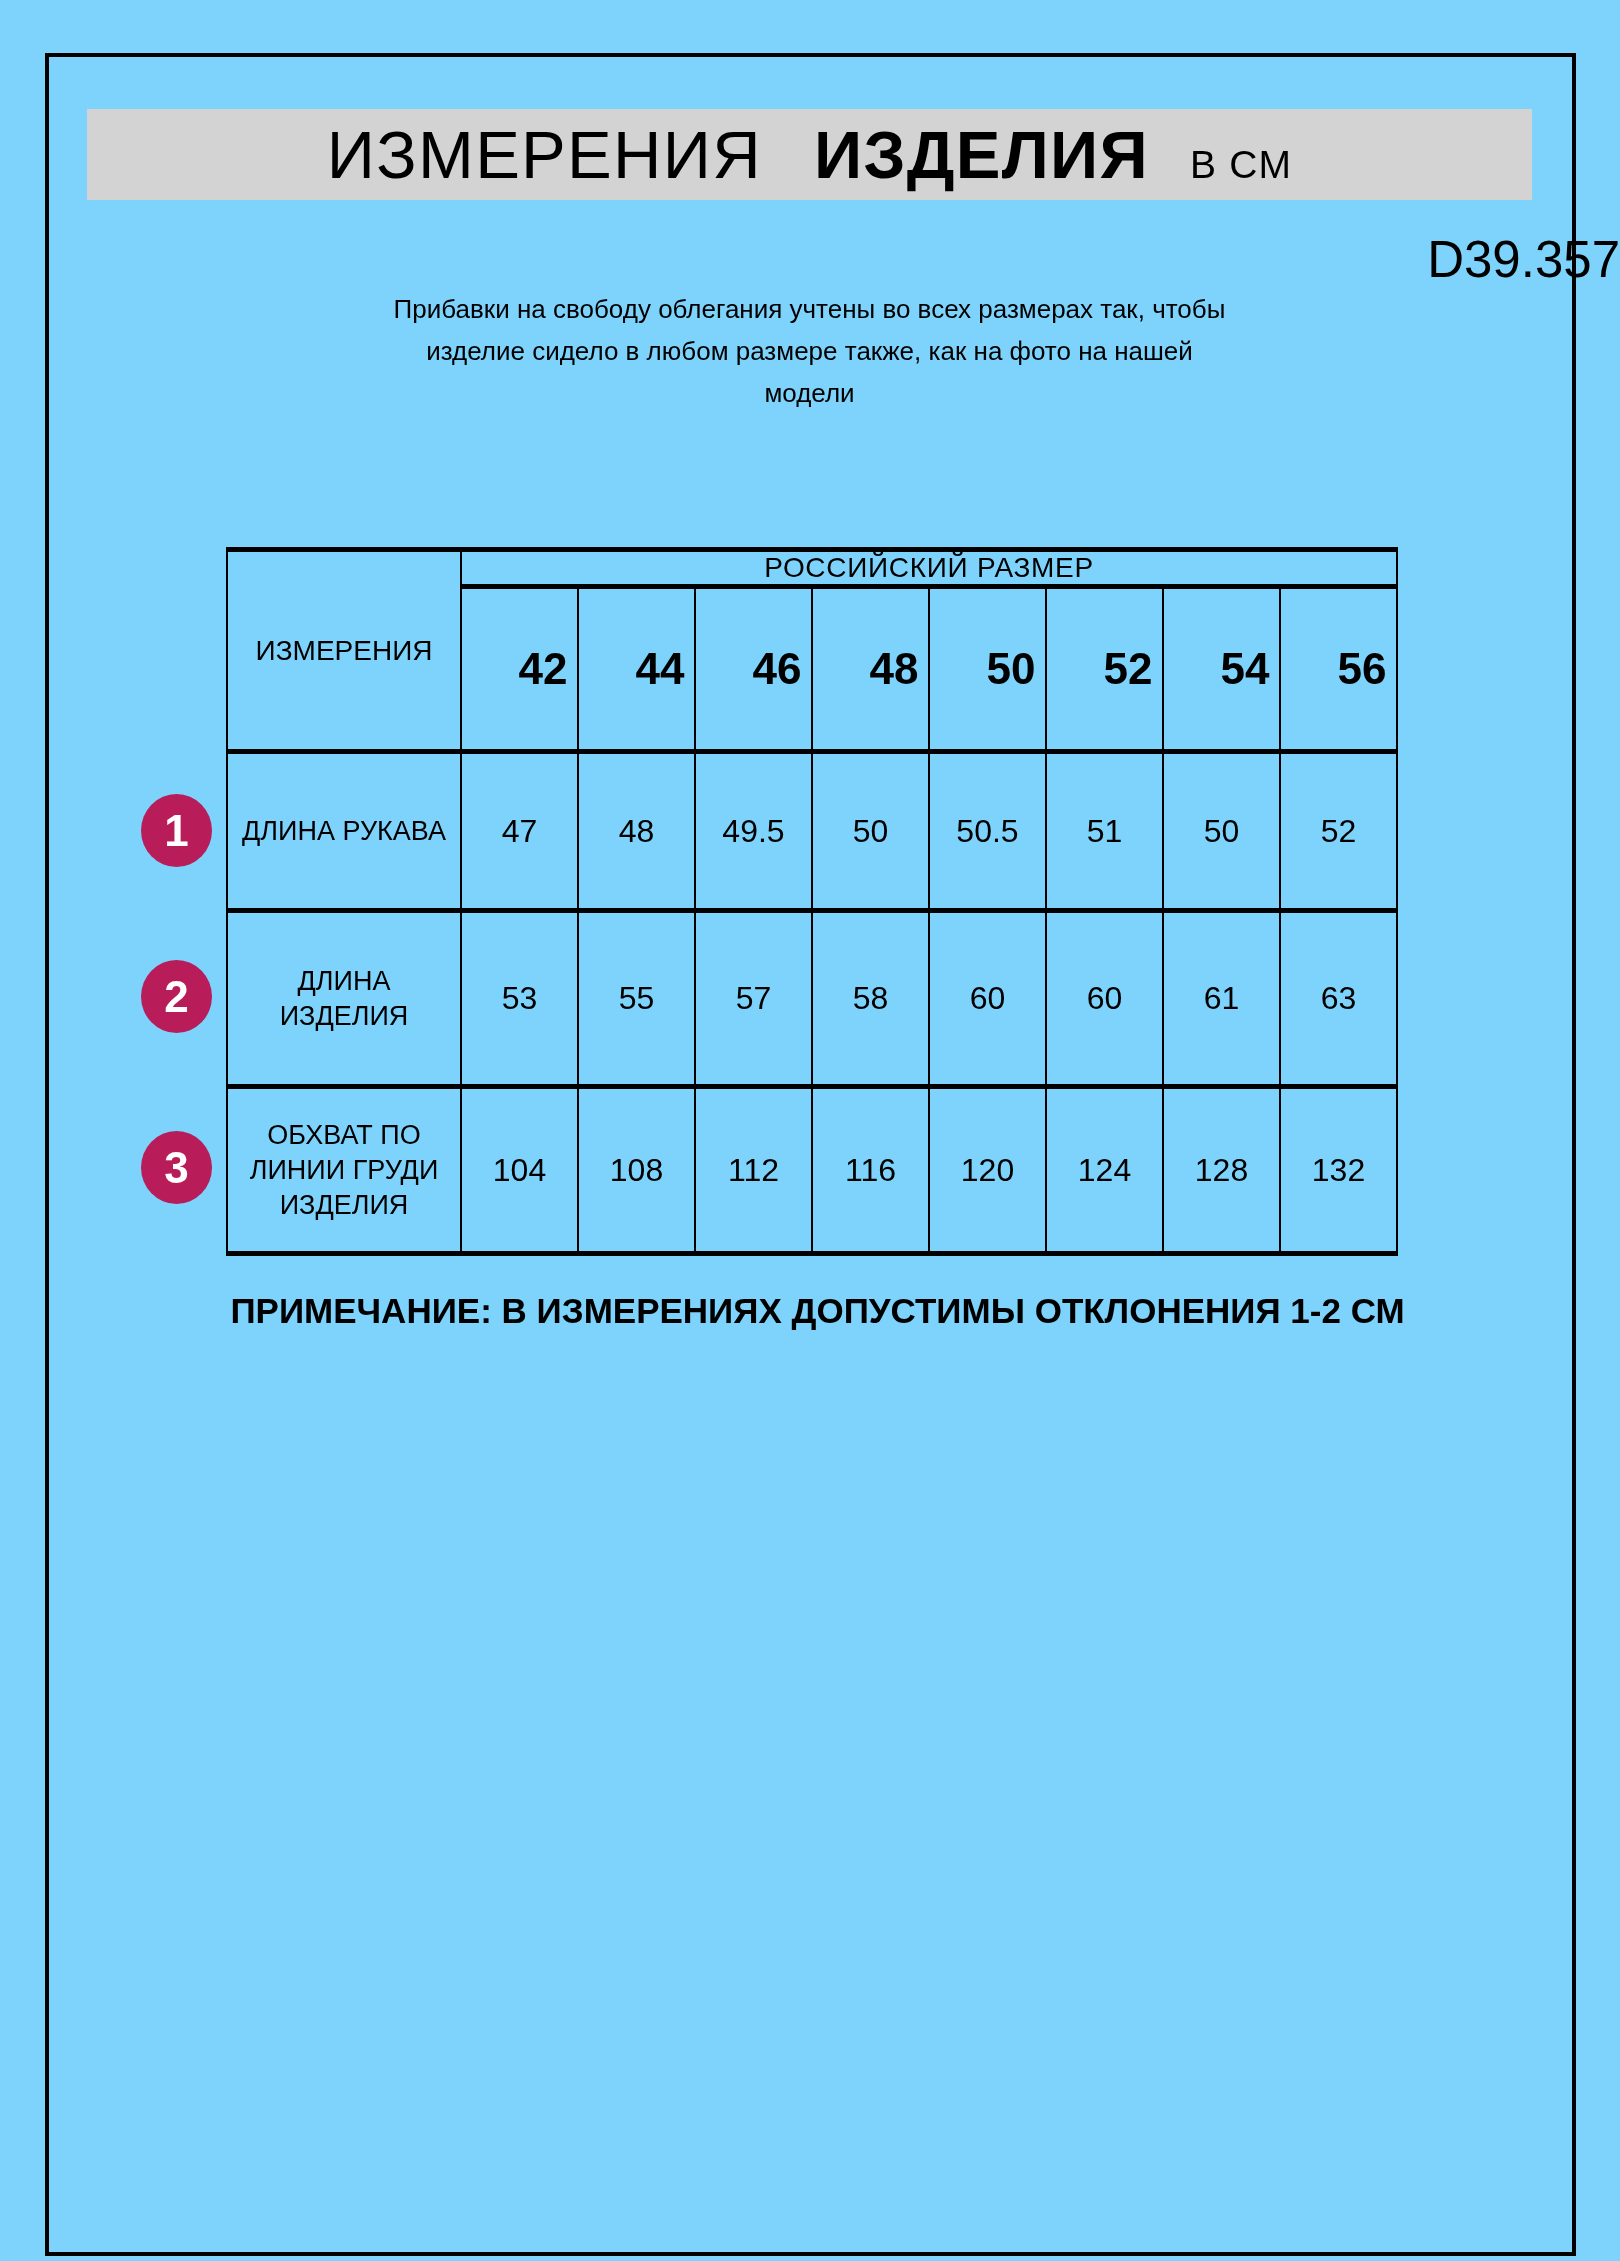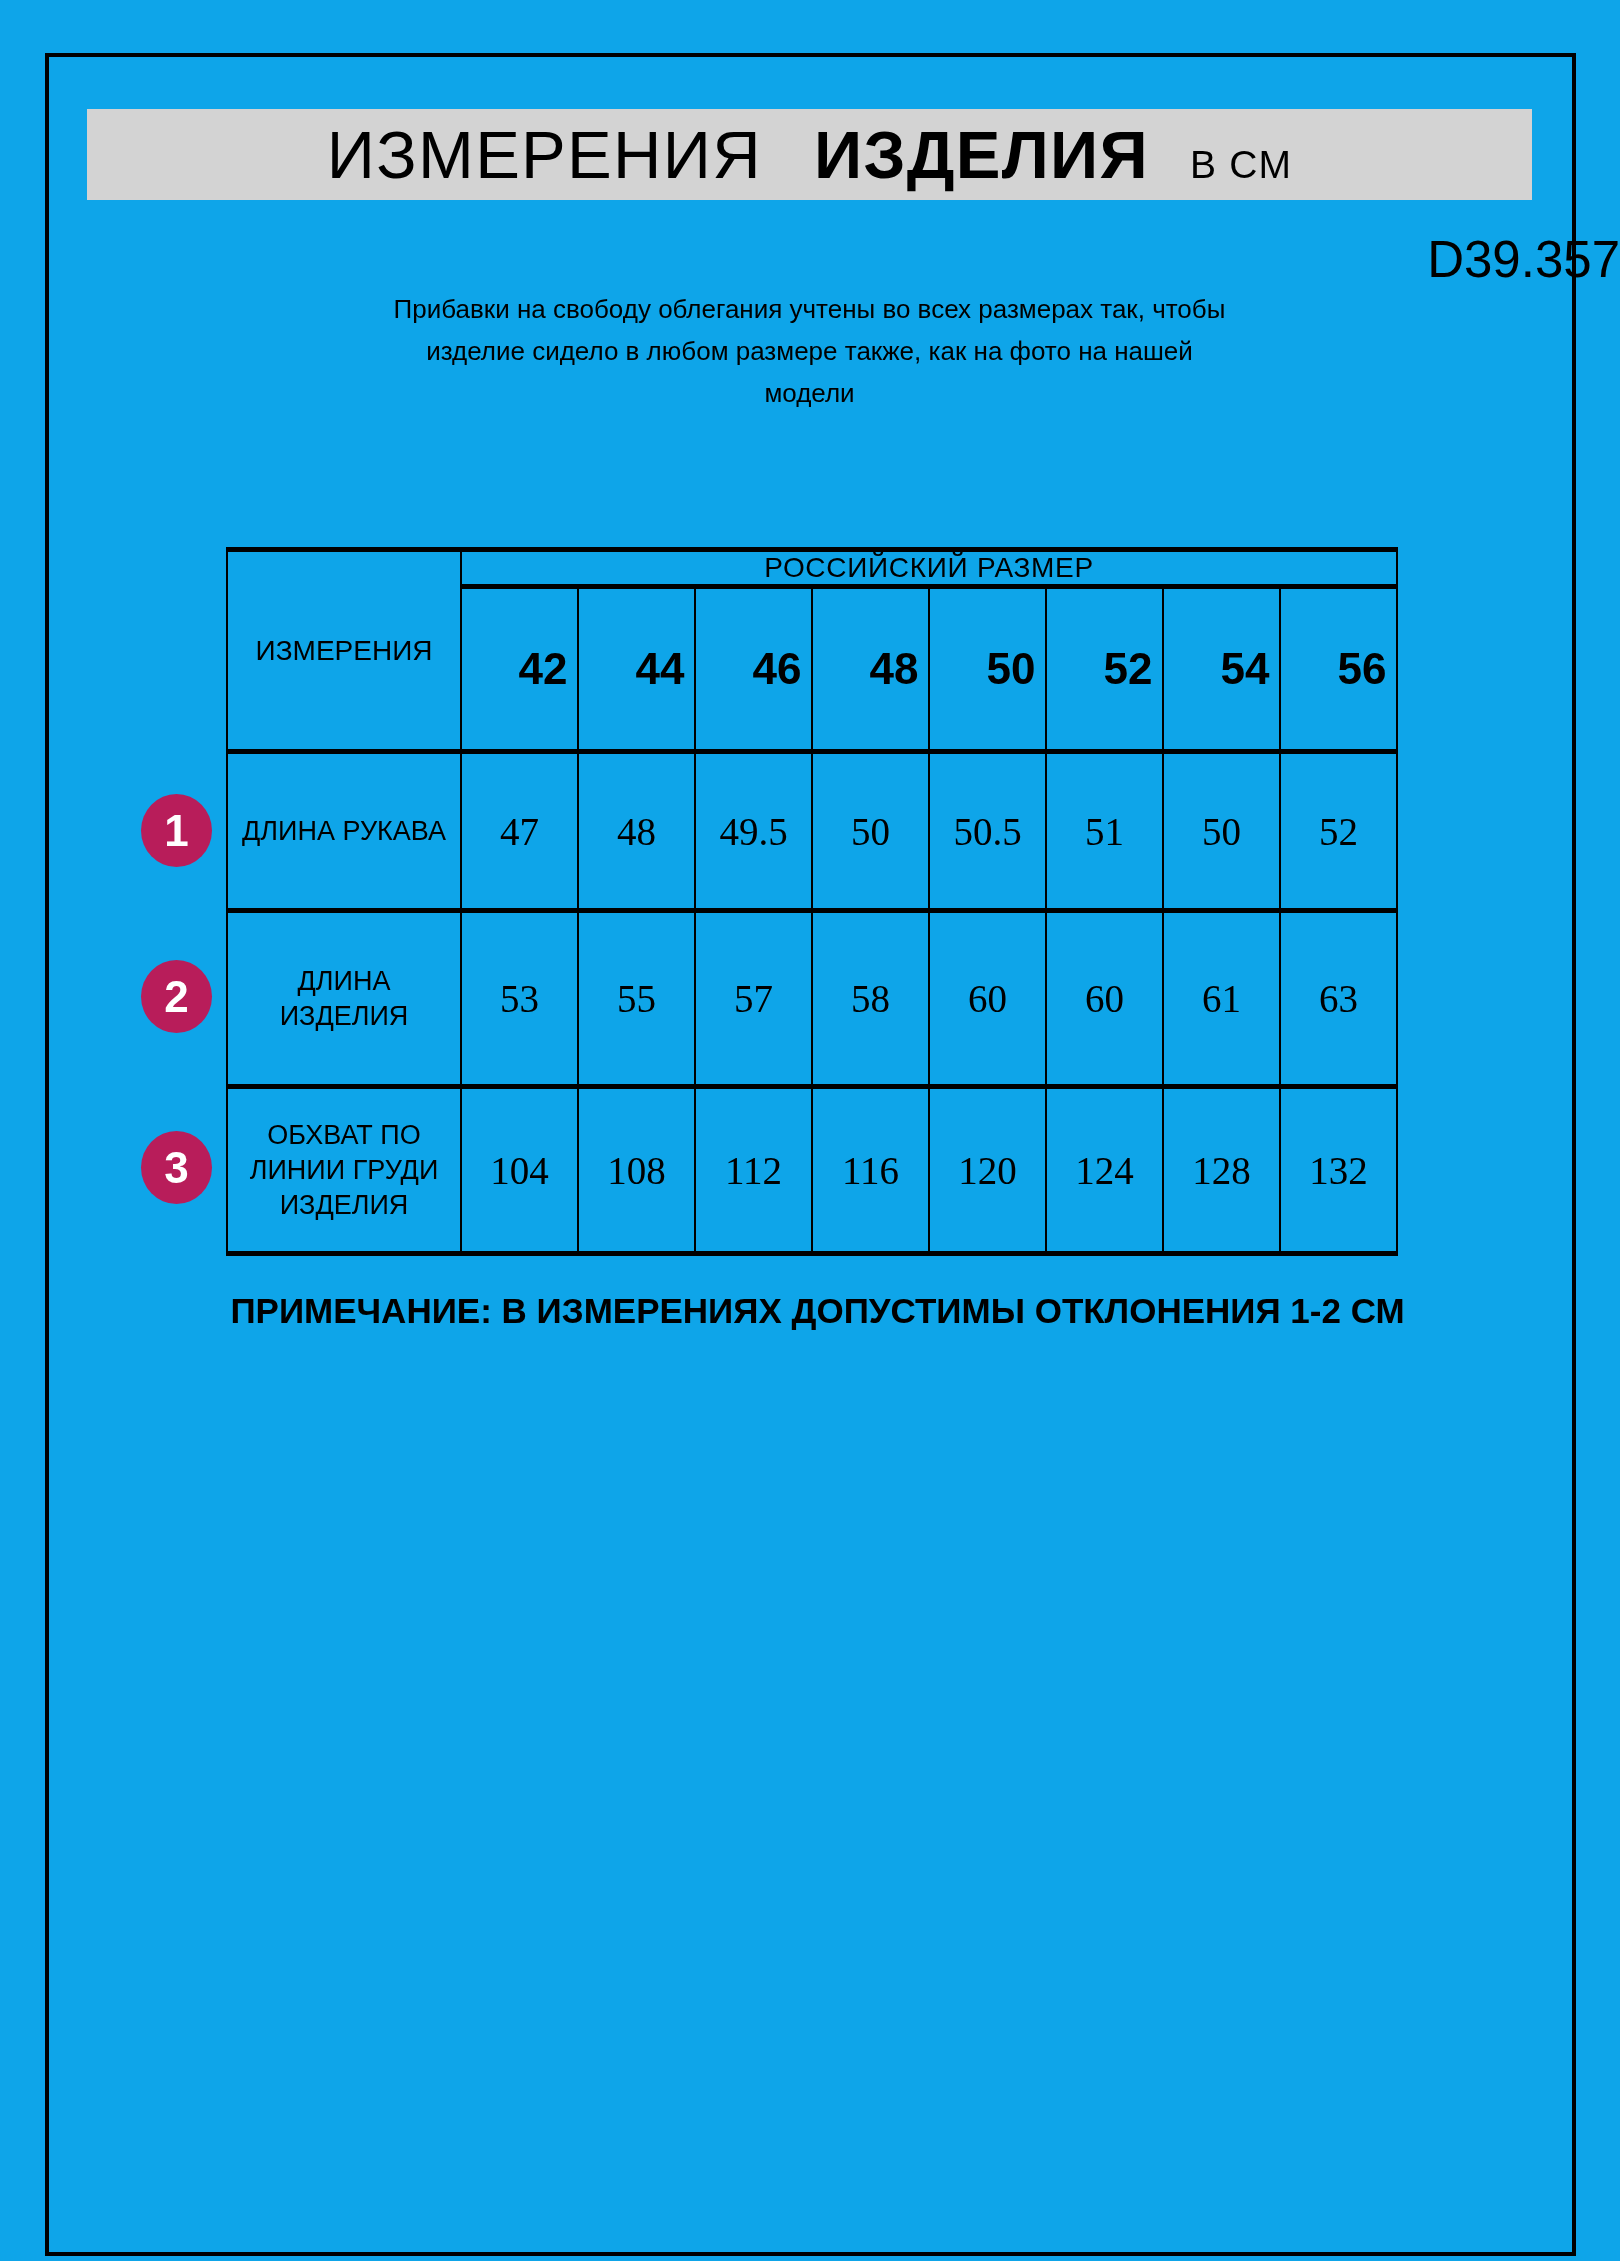--- a/index.html
+++ b/index.html
@@ -10,21 +10,21 @@
   *{margin:0;padding:0;box-sizing:border-box;}
   html,body{background:#fff;}
   body{
     font-family:"Liberation Sans", sans-serif;
     color:var(--ink);
     width:1620px;height:2261px;
     position:relative;
   }
   #canvas{
     position:absolute;left:0;top:0;width:1620px;height:2261px;
-    background:#0ea5e9;overflow:hidden;
+    background:#7dd3fc;overflow:hidden;
   }
   .page-border{
     position:absolute;left:45px;top:53px;width:1531px;height:2203px;
     border:4.7px solid #000;
   }
   .gray-bar{
     position:absolute;left:87px;top:109px;width:1445px;height:91px;
     background:var(--header-bg);
     display:flex;align-items:baseline;justify-content:center;
     padding-top:12px;
@@ -50,21 +50,21 @@
   .size-table td{
     border:2.7px solid #000;
     text-align:center;vertical-align:middle;
     overflow:hidden;
   }
   .size-table tr.thick-top td{border-top-width:5.3px;}
   .size-table td.group-head{border-bottom-width:5.3px;font-size:28px;font-weight:400;letter-spacing:0.7px;}
   .size-table td.corner{font-size:28px;font-weight:400;}
   .size-table td.size-head{font-size:44px;font-weight:700;padding-left:47px;}
   .size-table td.row-label{font-size:27px;font-weight:400;line-height:35px;white-space:pre-line;padding:0 4px;}
-  .size-table td.val{font-size:39px;font-weight:400;font-family:Liberation Serif, serif;}
+  .size-table td.val{font-size:32px;font-weight:400;}
   .row-num-circle{
     position:absolute;left:141px;width:71px;height:73px;
     background:var(--accent);border-radius:50%;
     display:flex;align-items:center;justify-content:center;
     color:#fff;font-size:44px;font-weight:700;
   }
   #circle-1{top:794px;}
   #circle-2{top:960px;}
   #circle-3{top:1131px;}
   .note{

